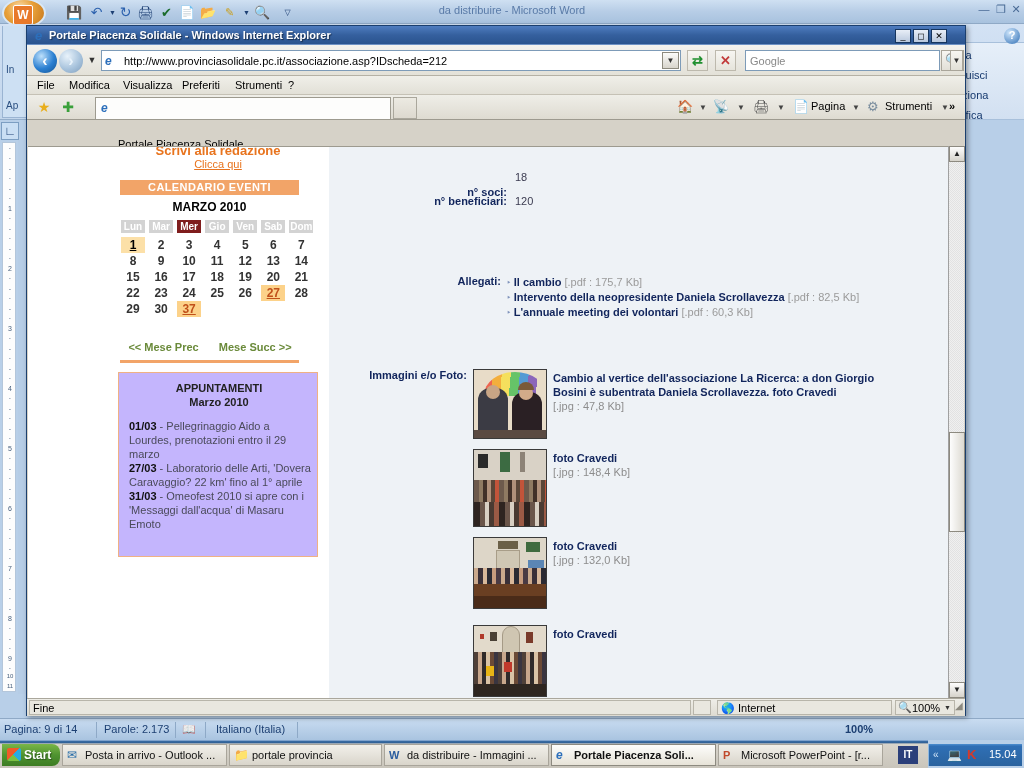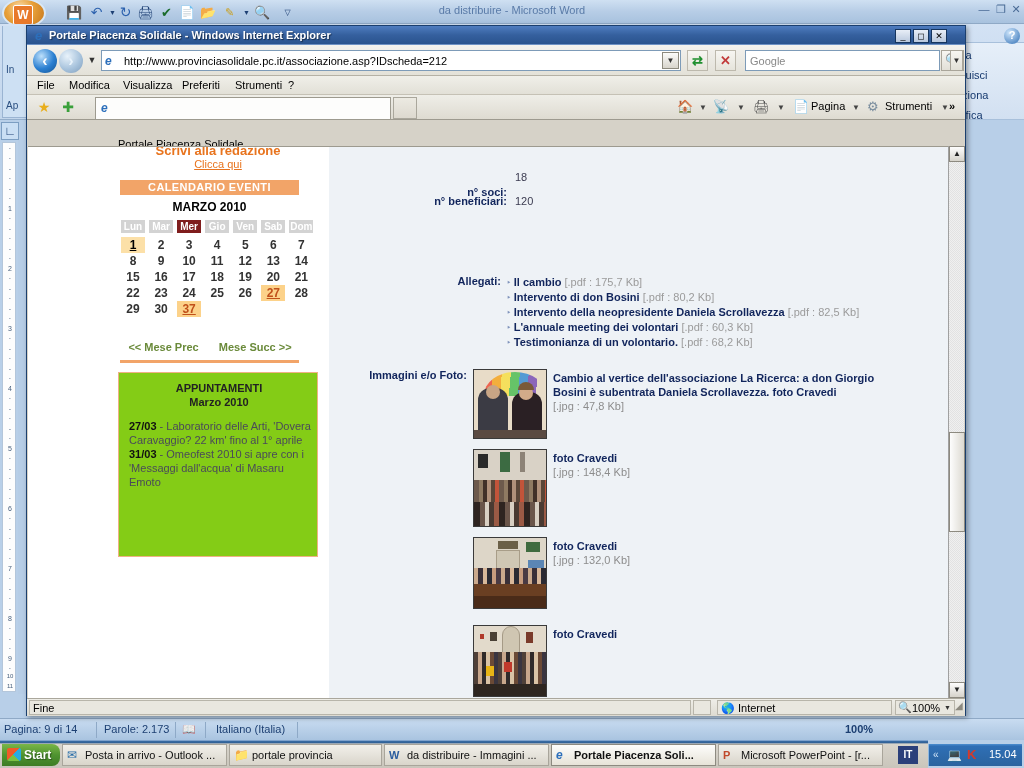--- a/index.html
+++ b/index.html
@@ -264,21 +264,21 @@
   }
   #cal-rule {
     position: absolute; left: 92px; top: 213px; width: 179px; height: 3px; background: #f2a468;
   }
   #archivio {
     position: absolute; left: 92px; top: 228px; width: 179px; text-align: center;
     font-weight: bold; font-size: 11px; color: #000;
   }
   #appt-box {
     position: absolute; left: 90px; top: 225px; width: 200px; height: 185px;
-    background: #84cc16; border: 1px solid #f0b184;
+    background: #c4b5fd; border: 1px solid #f0b184;
   }
   #appt-t1 { position: absolute; left: 0; top: 9px; width: 200px; text-align: center; font-weight: bold; font-size: 11px; color: #222; }
   #appt-t2 { position: absolute; left: 0; top: 23px; width: 200px; text-align: center; font-weight: bold; font-size: 11px; color: #222; }
   #appt-list { position: absolute; left: 10px; top: 46px; width: 182px; font-size: 11px; color: #4a4a5a; line-height: 14px; }
   .appt-date { font-weight: bold; color: #111; }
 
   
   #main-col { position: absolute; left: 301px; top: 0; width: 619px; }
   .fld-label {
     position: absolute; text-align: right; font-weight: bold; font-size: 11px; color: #11255c;
@@ -640,20 +640,23 @@
           <span>Mese Succ &gt;&gt;</span>
         </div>
         <div id="cal-rule"></div>
         <div id="archivio">Archivio</div>
 
         <div id="appt-box">
           <div id="appt-t1">APPUNTAMENTI</div>
           <div id="appt-t2">Marzo 2010</div>
           <div id="appt-list">
             <div>
+              <span class="appt-date">01/03</span><span> - Pellegrinaggio Aido a Lourdes, prenotazioni entro il 29 marzo</span>
+            </div>
+            <div>
               <span class="appt-date">27/03</span><span> - Laboratorio delle Arti, 'Dovera Caravaggio? 22 km' fino al 1° aprile</span>
             </div>
             <div>
               <span class="appt-date">31/03</span><span> - Omeofest 2010 si apre con i 'Messaggi dall'acqua' di Masaru Emoto</span>
             </div>
           </div>
         </div>
       </div>
 
       <div id="main-col">
@@ -662,39 +665,29 @@
         <div class="fld-label" style="left:0px;top:48px;width:178px;">n° beneficiari:</div>
         <div class="fld-value" style="left:186px;top:48px;">120</div>
 
         <div class="fld-label" style="left:0px;top:128px;width:172px;">Allegati:</div>
         <div id="alleg-list">
           <div class="alleg-row">
             <span class="alleg-bullet">‣</span>
             <span class="alleg-name">Il cambio</span>
             <span class="alleg-meta">[.pdf : 175,7 Kb]</span>
           </div>
-          <div class="alleg-row">
-            <span class="alleg-bullet">‣</span>
-            <span class="alleg-name">Intervento di don Bosini</span>
-            <span class="alleg-meta">[.pdf : 80,2 Kb]</span>
-          </div>
           <div class="alleg-row" style="padding-left:0;">
             <span class="alleg-bullet">‣</span>
             <span class="alleg-name" style="display:inline;">Intervento della neopresidente Daniela Scrollavezza</span>
             <span class="alleg-meta">[.pdf : 82,5 Kb]</span>
           </div>
           <div class="alleg-row">
             <span class="alleg-bullet">‣</span>
             <span class="alleg-name">L'annuale meeting dei volontari</span>
             <span class="alleg-meta">[.pdf : 60,3 Kb]</span>
-          </div>
-          <div class="alleg-row">
-            <span class="alleg-bullet">‣</span>
-            <span class="alleg-name">Testimonianza di un volontario.</span>
-            <span class="alleg-meta">[.pdf : 68,2 Kb]</span>
           </div>
         </div>
 
         <div class="fld-label" style="left:0px;top:222px;width:138px;">Immagini e/o Foto:</div>
 
         <div id="img-list">
           <div class="img-row" style="height:72px;">
             <div class="thumb">
               <div style="position:absolute;inset:0;background:#e8dcc8;"></div>
               <div style="position:absolute;left:10px;top:2px;width:62px;height:24px;background:linear-gradient(95deg,#ef4f3a 0 14%,#f5a623 14% 28%,#f7e04a 28% 42%,#4fbf57 42% 56%,#3b8fd6 56% 70%,#7b51b8 70% 84%,transparent 84%);border-radius:40px 40px 0 0 / 30px 30px 0 0;opacity:.85;"></div>

